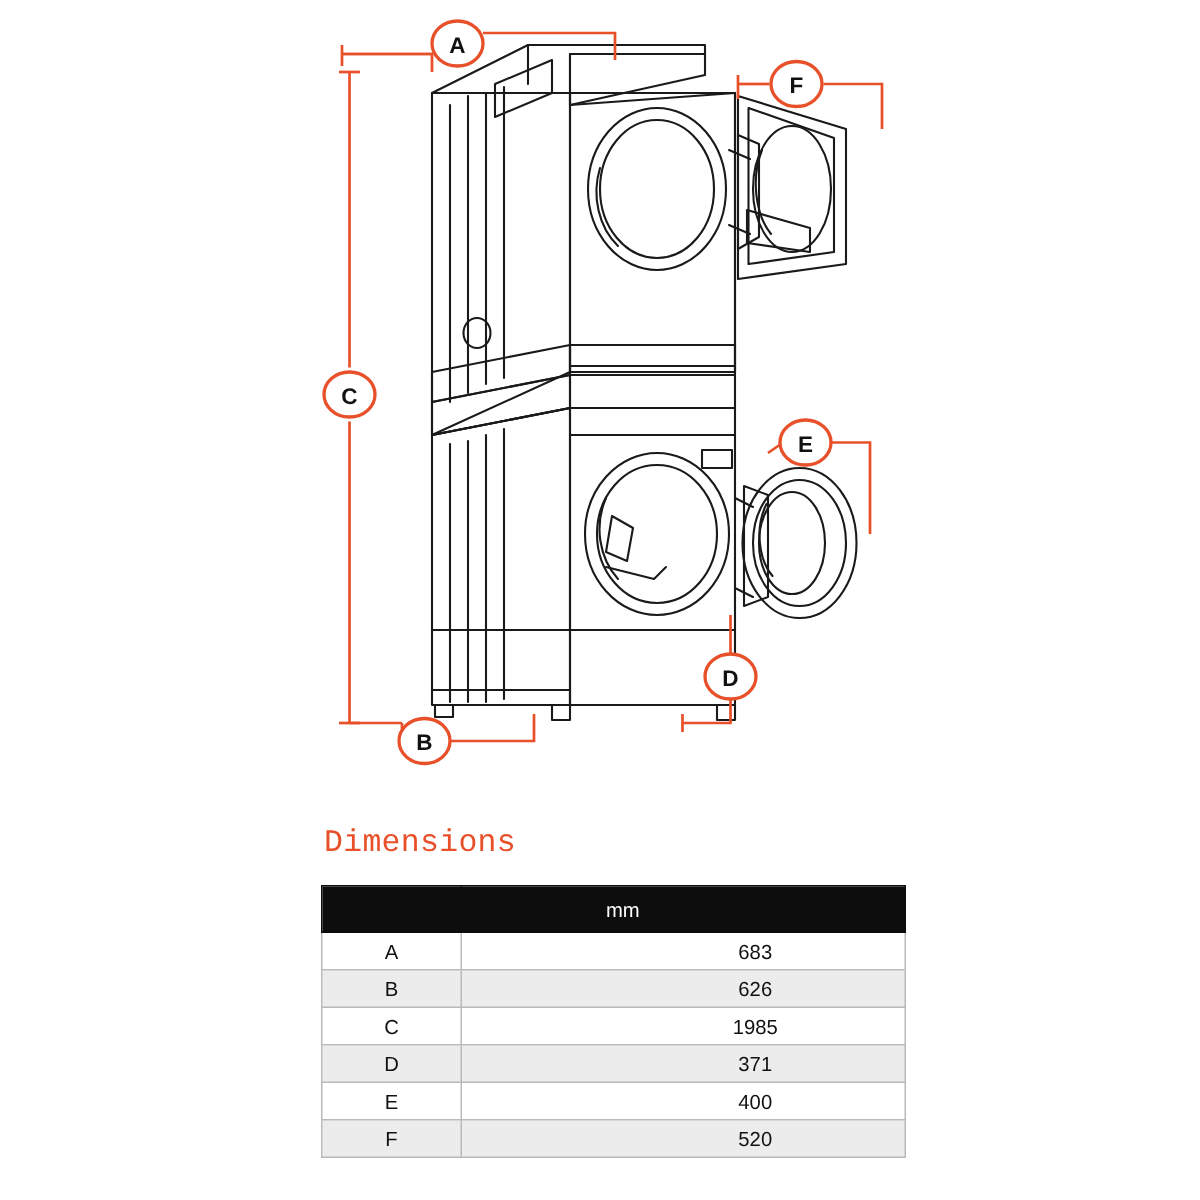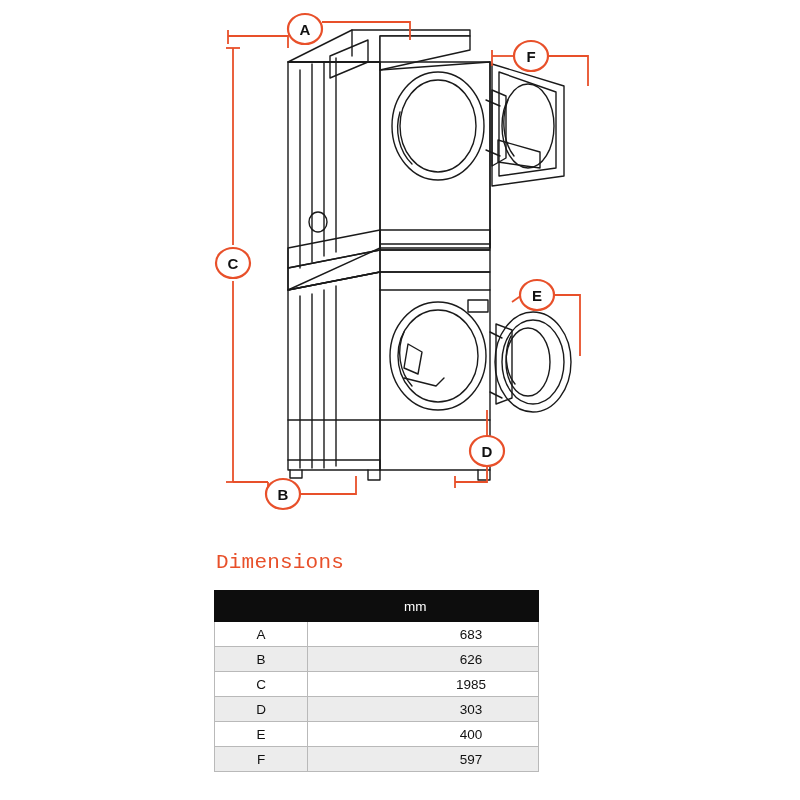--- a/index.html
+++ b/index.html
@@ -44,21 +44,21 @@
     top: 11px;
     font-size: 21px;
     color: #e8502a;
     font-family: Liberation Mono, monospace;
     letter-spacing: 0.2px;
   }
   #dims-table {
     position: absolute;
     left: 214px;
     top: 50px;
-    width: 325px;
+    width: 390px;
     border-collapse: collapse;
     font-size: 13.5px;
   }
   #dims-table td, #dims-table th {
     border: 1px solid #b9b9b9;
     height: 24px;
     padding: 0;
   }
   #dims-table thead th {
     background: #0d0d0d;
@@ -258,27 +258,27 @@
         <tr>
           <td class="lbl">B</td>
           <td class="val">626</td>
         </tr>
         <tr>
           <td class="lbl">C</td>
           <td class="val">1985</td>
         </tr>
         <tr>
           <td class="lbl">D</td>
-          <td class="val">303</td>
+          <td class="val">371</td>
         </tr>
         <tr>
           <td class="lbl">E</td>
           <td class="val">400</td>
         </tr>
         <tr>
           <td class="lbl">F</td>
-          <td class="val">597</td>
+          <td class="val">520</td>
         </tr>
       </tbody>
     </table>
   </div>
 
 </div>
 
 </body></html>

